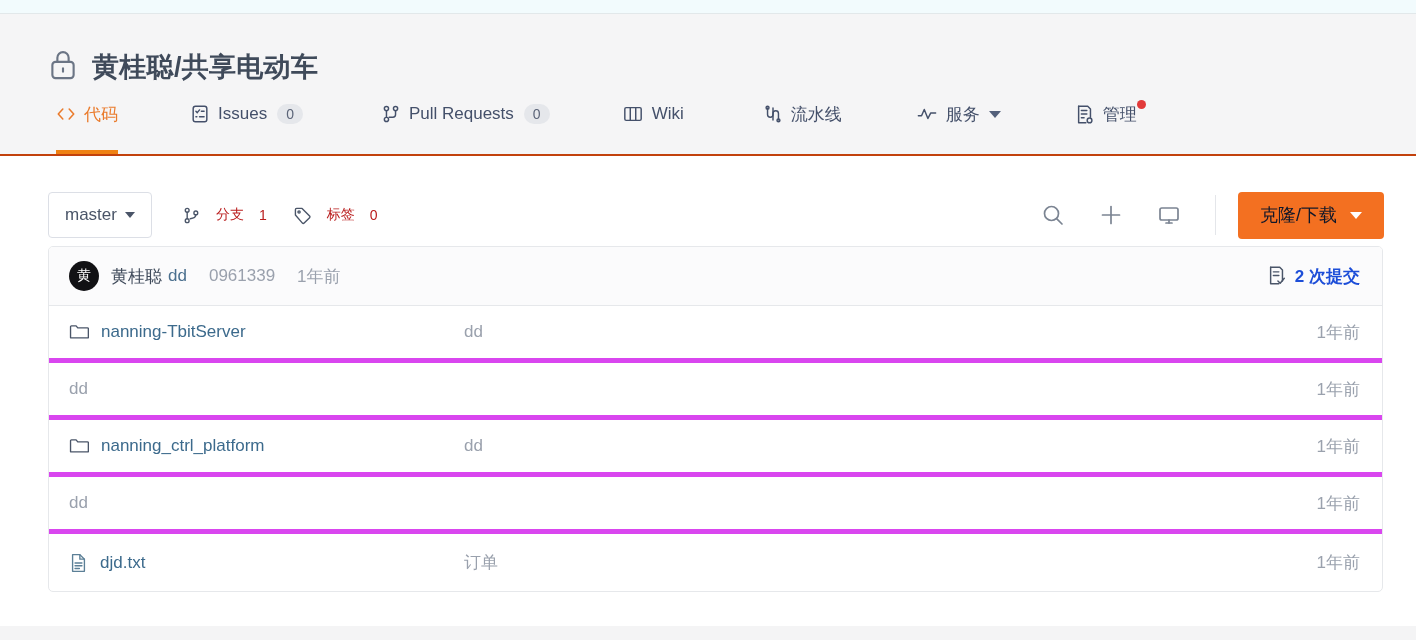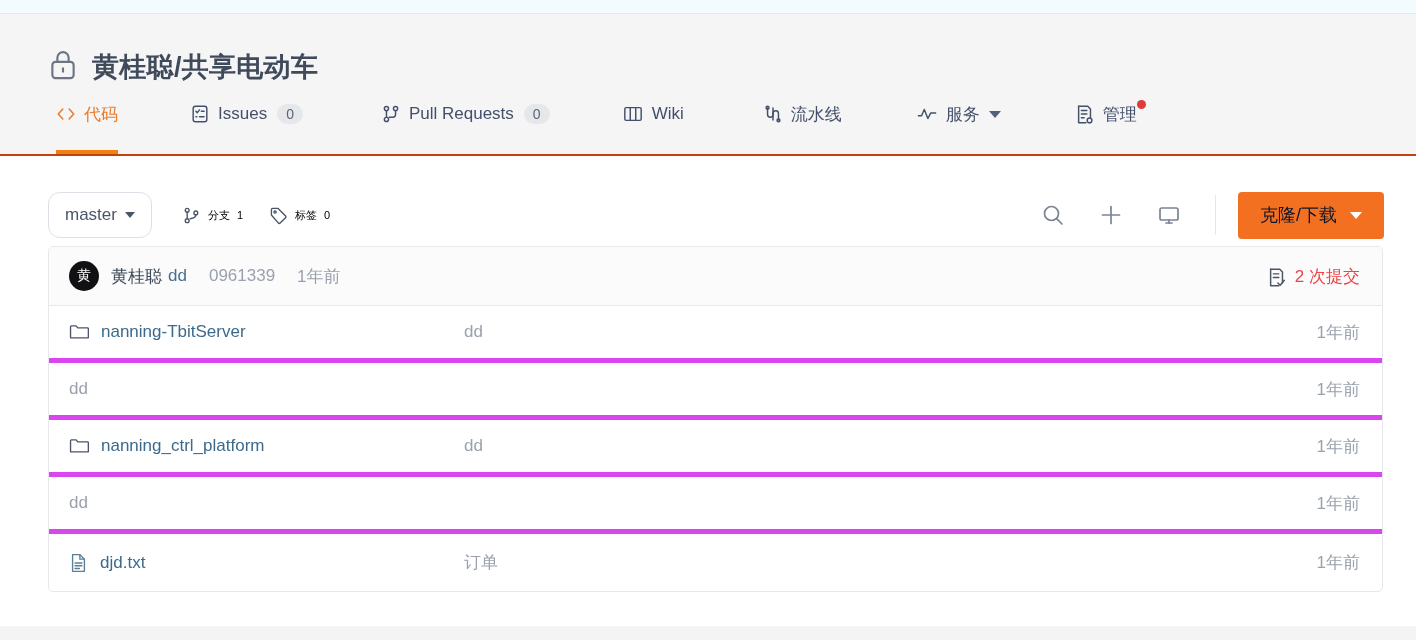--- a/index.html
+++ b/index.html
@@ -98,45 +98,46 @@
     padding: 0 32px;
   }
   .toolbar {
     display: flex;
     align-items: center;
     padding: 28px 0 0 16px;
     height: 90px;
   }
   .branch-btn {
     border: 1px solid #dcdfe6;
-    border-radius: 12px;
+    border-radius: 4px;
     background: #fff;
     padding: 0 16px;
     height: 46px;
     display: flex;
     align-items: center;
     font-size: 17px;
     color: #4a5568;
     cursor: pointer;
   }
   .branch-btn .caret {
     border-top-color: #4a5568;
     border-left-width: 5px;
     border-right-width: 5px;
     border-top-width: 6px;
     margin-left: 8px;
   }
   .meta-item {
     display: flex;
     align-items: center;
-    font-size: 11px;
-    color: #000000;
+    font-size: 14px;
+    color: #b91c1c;
     margin-left: 30px;
     cursor: pointer;
     white-space: nowrap;
+    gap: 8px;
   }
   .meta-item .nv-icon { margin-right: 7px; display: flex; }
   .meta-item .num { margin-left: 7px; }
   .spacer { flex: 1; }
   .icon-btn {
     width: 40px; height: 40px;
     display: flex; align-items: center; justify-content: center;
     cursor: pointer;
     margin-left: 18px;
   }
@@ -189,25 +190,26 @@
     justify-content: center;
     margin-right: 12px;
     flex: none;
   }
   .commit-author { font-size: 17px; color: #3f4a5a; margin-right: 6px; }
   .commit-msg { font-size: 17px; color: #4a6f8e; margin-right: 22px; cursor: pointer; }
   .commit-sha { font-size: 17px; color: #9aa1ad; margin-right: 22px; cursor: pointer; }
   .commit-time { font-size: 17px; color: #9aa1ad; }
   .commit-count {
     display: flex;
-    align-items: flex-end;
-    font-size: 17px;
-    color: #ef4444;
-    cursor: pointer;
-    white-space: nowrap;
+    align-items: flex-start;
+    font-size: 17px;
+    color: #1d4ed8;
+    cursor: pointer;
+    white-space: nowrap;
+    font-weight: bold;
   }
   .commit-count .nv-icon { margin-right: 8px; display: flex; }
   .file-row {
     display: flex;
     align-items: center;
     height: 57px;
     border-bottom: 5px solid #d946ef;
     padding: 0 22px 0 20px;
   }
   .file-row:last-child { border-bottom: none; }

